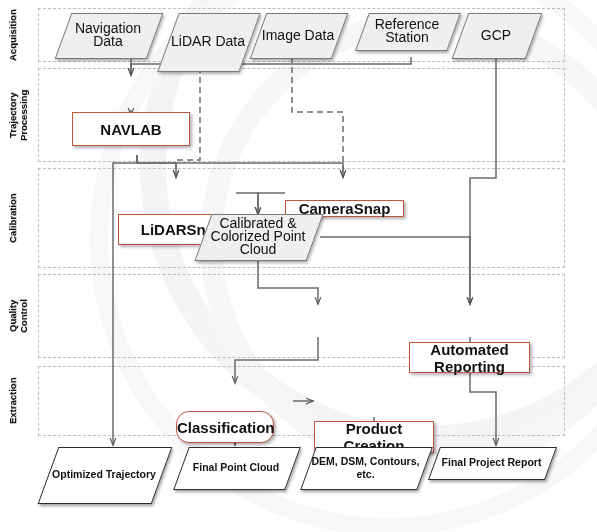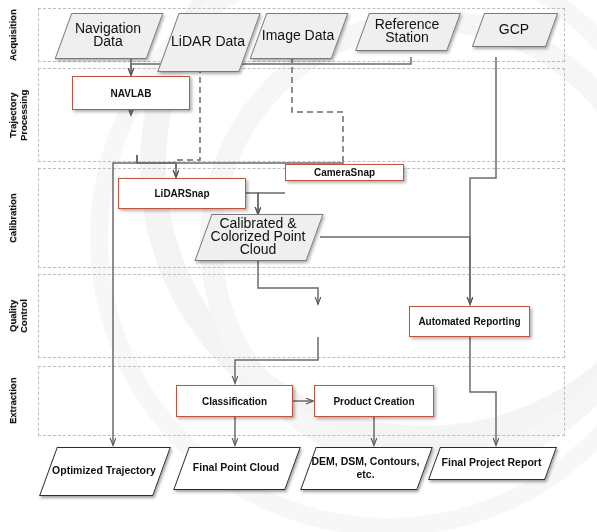--- a/index.html
+++ b/index.html
@@ -40,24 +40,25 @@
   }
 
   
   .node{position:absolute;box-sizing:border-box;display:flex;align-items:center;justify-content:center;text-align:center;}
   .node .txt{display:block;width:100%;}
 
   
   .proc{
     background:#ffffff;
     border:1.6px solid #c0543c;
-    font-size:10px;
+    font-size:15px;
     font-weight:bold;
     color:#111;
     box-shadow:2px 2px 3px rgba(0,0,0,0.30);
+    margin-top:36px;
   }
 
   
   .data-wrap{position:absolute;}
   .data-shape{
     position:absolute;left:0;top:0;width:100%;height:100%;
     background:#efefef;
     border:1px solid #7a7a7a;
     transform:skewX(-20deg);
     box-shadow:2px 2px 3px rgba(0,0,0,0.33);
@@ -172,21 +173,21 @@
     <div class="data-text">Image
 Data</div>
   </div>
 
   <div class="data-wrap" style="left:362px;top:13px;width:90px;height:36px;">
     <div class="data-shape"></div>
     <div class="data-text">Reference
 Station</div>
   </div>
 
-  <div class="data-wrap" style="left:460px;top:13px;width:72px;height:32px;margin-left:18px;">
+  <div class="data-wrap" style="left:460px;top:13px;width:72px;height:44px;">
     <div class="data-shape"></div>
     <div class="data-text">GCP</div>
   </div>
 
   <div class="node proc" style="left:72px;top:76px;width:118px;height:34px;">
     <span class="txt">NAVLAB</span>
   </div>
 
 
   <div class="node proc" style="left:118px;top:178px;width:128px;height:31px;">
@@ -202,29 +203,29 @@
     <div class="data-text">Calibrated &amp;
 Colorized Point
 Cloud</div>
   </div>
 
 
   <div class="node proc" style="left:409px;top:306px;width:121px;height:31px;">
     <span class="txt">Automated Reporting</span>
   </div>
 
-  <div class="node proc" style="left:176px;top:385px;width:117px;height:32px;">
+  <div class="node proc" style="left:176px;top:375px;width:98px;height:32px;border-radius:13px;">
     <span class="txt">Classification</span>
   </div>
 
   <div class="node proc" style="left:314px;top:385px;width:120px;height:32px;justify-content:center;">
     <span class="txt">Product Creation</span>
   </div>
 
-  <div class="data-wrap" style="left:48px;top:447px;width:112px;height:47px;">
+  <div class="data-wrap" style="left:48px;top:447px;width:112px;height:55px;">
     <div class="out-shape"></div>
     <div class="out-text">Optimized
 Trajectory</div>
   </div>
 
   <div class="data-wrap" style="left:181px;top:447px;width:110px;height:41px;">
     <div class="out-shape"></div>
     <div class="out-text">Final Point
 Cloud</div>
   </div>

